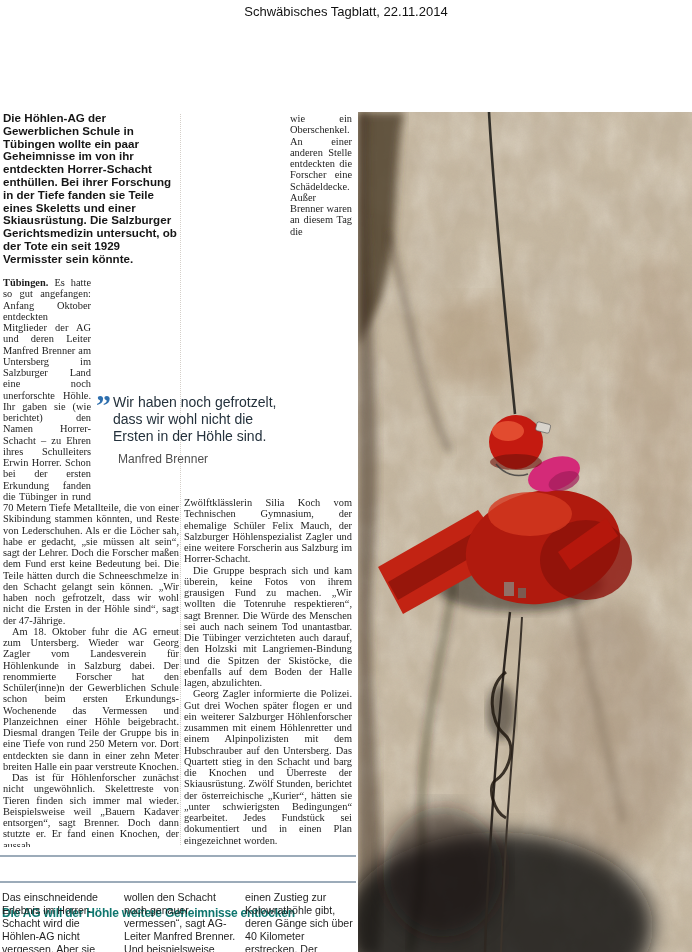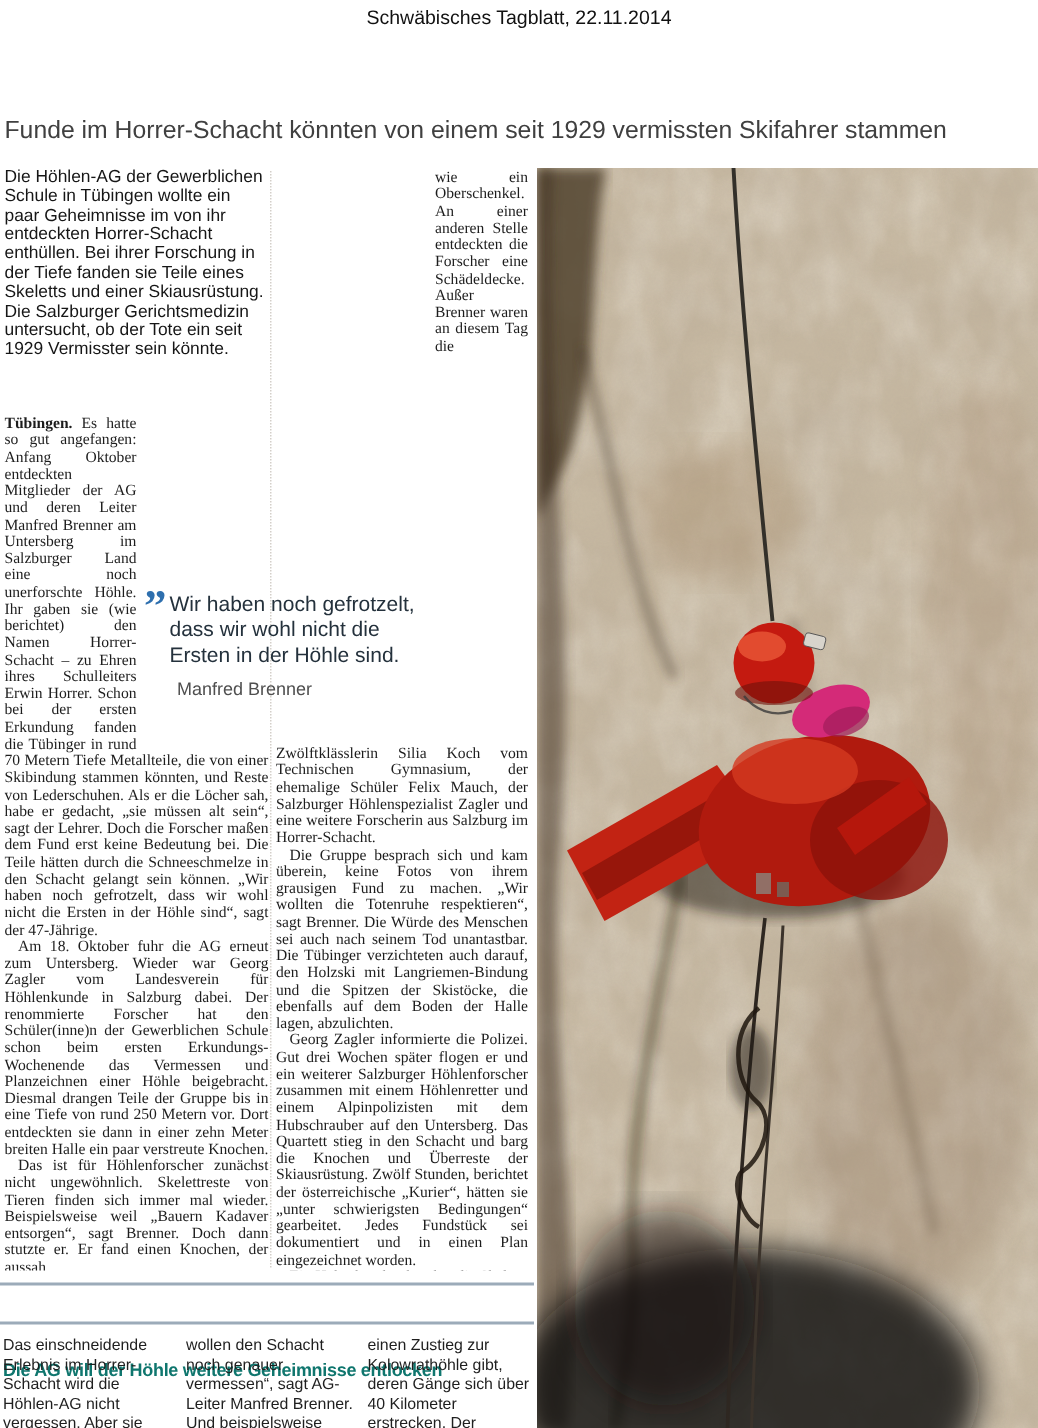--- a/index.html
+++ b/index.html
@@ -7,21 +7,21 @@
         font-family:"Liberation Sans",sans-serif;color:#1a1a1a;padding-left:44px;}
 
   .masthead{position:absolute;top:4px;left:0;width:692px;text-align:center;
             font-size:13px;color:#111;}
   .headline{position:absolute;top:17px;left:2px;width:690px;white-space:nowrap;
             font-weight:bold;font-size:46px;letter-spacing:-2px;color:#151515;}
   .subheadline{position:absolute;top:78px;left:3px;width:689px;white-space:nowrap;
             font-size:16.5px;color:#404040;}
 
   .lede{position:absolute;left:3px;top:112px;width:177px;
-        font-weight:normal;font-size:11.6px;line-height:12.8px;color:#161616;}
+        font-weight:bold;font-size:11.6px;line-height:12.8px;color:#161616;}
   .byline{position:absolute;left:3px;top:252px;width:177px;
         font-size:11.5px;letter-spacing:1.5px;color:#222;
         padding-bottom:5px;border-bottom:2px solid #3d3d3d;}
 
   .col{position:absolute;font-family:"Liberation Serif",serif;font-size:10.4px;
        line-height:11.25px;text-align:justify;color:#1d1d1d;overflow:hidden;}
   .col p{margin:0;}
   .col p.indent{text-indent:9px;}
   .b{font-weight:bold;}
   .col1{left:3px;top:277px;width:176px;height:570px;}
@@ -50,21 +50,20 @@
   .bcol{position:absolute;top:891px;width:113px;height:61px;overflow:hidden;
         font-size:10.6px;line-height:12.9px;color:#1f1f1f;}
   .bcol1{left:2px;} .bcol2{left:124px;} .bcol3{left:245px;width:111px;}
 </style>
 </head>
 <body>
 
 <div class="page">
 
   <div class="masthead">Schwäbisches Tagblatt, 22.11.2014</div>
-  <div class="subheadline">Funde im Horrer-Schacht könnten von einem seit 1929 vermissten Skifahrer stammen</div>
 
   <div class="lede">Die Höhlen-AG der Gewerblichen Schule in Tübingen wollte ein paar Geheimnisse im von ihr entdeckten Horrer-Schacht enthüllen. Bei ihrer Forschung in der Tiefe fanden sie Teile eines Skeletts und einer Skiausrüstung. Die Salzburger Gerichtsmedizin untersucht, ob der Tote ein seit 1929 Vermisster sein könnte.</div>
 
   <div class="colrule"></div>
 
   <div class="col col1">
     <span class="cutout-r"></span>
     <div>
         <p><span class="b">Tübingen.</span><span> Es hatte so gut angefangen: Anfang Oktober entdeckten Mitglieder der AG und deren Leiter Manfred Brenner am Untersberg im Salzburger Land eine noch unerforschte Höhle. Ihr gaben sie (wie berichtet) den Namen Horrer-Schacht – zu Ehren ihres Schulleiters Erwin Horrer. Schon bei der ersten Erkundung fanden die Tübinger in rund 70 Metern Tiefe Metallteile, die von einer Skibindung stammen könnten, und Reste von Lederschuhen. Als er die Löcher sah, habe er gedacht, „sie müssen alt sein“, sagt der Lehrer. Doch die Forscher maßen dem Fund erst keine Bedeutung bei. Die Teile hätten durch die Schneeschmelze in den Schacht gelangt sein können. „Wir haben noch gefrotzelt, dass wir wohl nicht die Ersten in der Höhle sind“, sagt der 47-Jährige.</span></p>
         <p class="indent"><span>Am 18. Oktober fuhr die AG erneut zum Untersberg. Wieder war Georg Zagler vom Landesverein für Höhlenkunde in Salzburg dabei. Der renommierte Forscher hat den Schüler(inne)n der Gewerblichen Schule schon beim ersten Erkundungs-Wochenende das Vermessen und Planzeichnen einer Höhle beigebracht. Diesmal drangen Teile der Gruppe bis in eine Tiefe von rund 250 Metern vor. Dort entdeckten sie dann in einer zehn Meter breiten Halle ein paar verstreute Knochen.</span></p>

